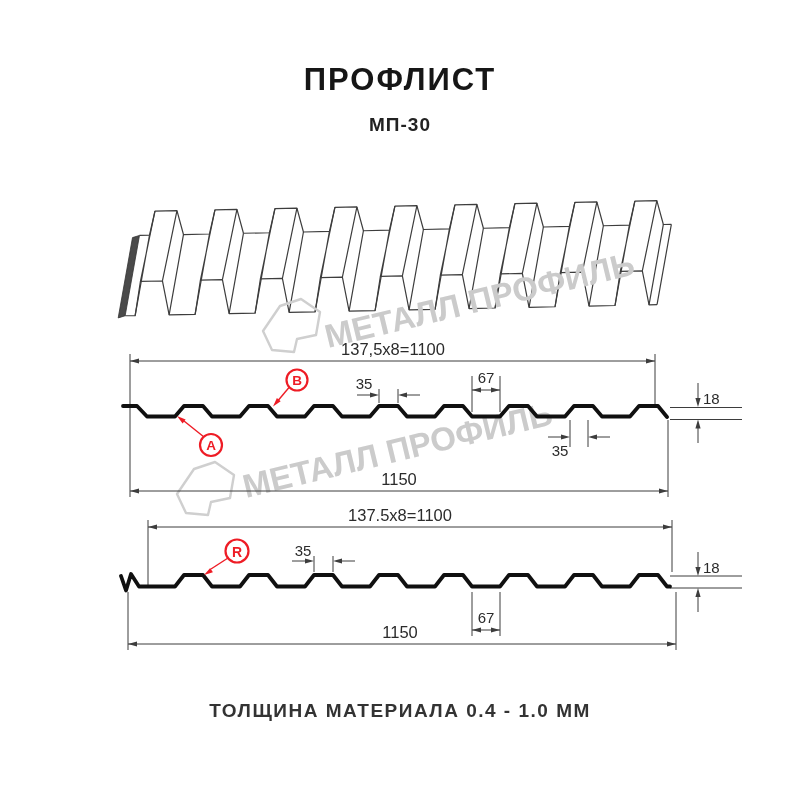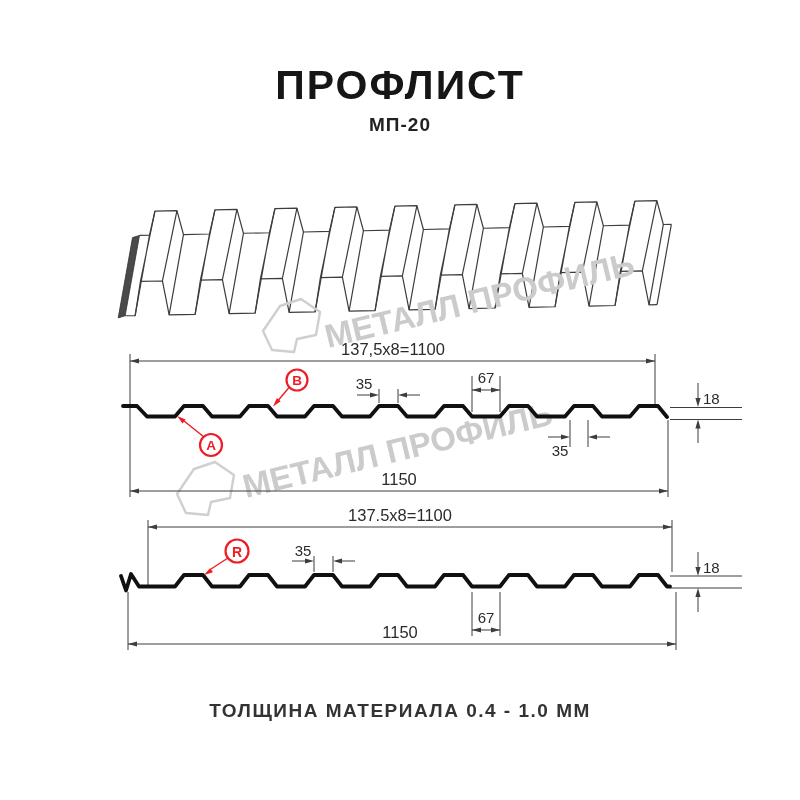--- a/index.html
+++ b/index.html
@@ -1,37 +1,37 @@
 <!DOCTYPE html>
 <html><head>
 <meta charset="utf-8">
 <style>
   html,body{margin:0;padding:0;background:#ffffff;}
   .page{position:relative;width:800px;height:800px;background:#fff;overflow:hidden;
         font-family:"Liberation Sans",sans-serif;}
   .title{position:absolute;top:62px;left:0;width:800px;text-align:center;
-         font-size:41px;font-weight:bold;letter-spacing:2px;color:#161616;}
+         font-size:31px;font-weight:bold;letter-spacing:2px;color:#161616;}
   .subtitle{position:absolute;top:114px;left:0;width:800px;text-align:center;
          font-size:19px;font-weight:bold;letter-spacing:1px;color:#222;}
   .footnote{position:absolute;top:700px;left:0;width:800px;text-align:center;
          font-size:19px;font-weight:bold;letter-spacing:1.5px;color:#333;}
   svg{position:absolute;top:0;left:0;}
   svg text{font-family:"Liberation Sans",sans-serif;}
   .dimtxt{fill:#2b2b2b;font-size:15px;}
   .dimtxt-lg{fill:#2b2b2b;font-size:16.5px;}
   .wm{fill:#cbcbcb;font-size:33px;font-weight:bold;}
   .redletter{font-weight:bold;fill:#ee1c25;}
 </style>
 </head>
 <body>
 
 <div class="page">
 
   <div class="title">ПРОФЛИСТ</div>
-  <div class="subtitle">МП-20</div>
+  <div class="subtitle">МП-30</div>
 
   <svg width="800" height="800" viewBox="0 0 800 800">
 
     <g stroke="#3d3d3d" stroke-width="1.2" fill="none" stroke-linejoin="round" transform="rotate(-1.2 400 258)">
 
       <path d="M140,230 L150,230 L156,206 L178,206 L184,230 L210,230 L216,206 L238,206 L244,230 L270,230 L276,206 L298,206 L304,230 L330,230 L336,206 L358,206 L364,230 L390,230 L396,206 L418,206 L424,230 L450,230 L456,206 L478,206 L484,230 L510,230 L516,206 L538,206 L544,230 L570,230 L576,206 L598,206 L604,230 L630,230 L636,206 L658,206 L664,230 L672,230"></path>
 
       <path d="M124,310 L134,310 L140,276 L162,276 L168,310 L194,310 L200,276 L222,276 L228,310 L254,310 L260,276 L282,276 L288,310 L314,310 L320,276 L342,276 L348,310 L374,310 L380,276 L402,276 L408,310 L434,310 L440,276 L462,276 L468,310 L494,310 L500,276 L522,276 L528,310 L554,310 L560,276 L582,276 L588,310 L614,310 L620,276 L642,276 L648,310 L656,310"></path>
 
       <path d="M150,230L134,310 M156,206L140,276 M178,206L162,276 M184,230L168,310 M210,230L194,310 M216,206L200,276 M238,206L222,276 M244,230L228,310 M270,230L254,310 M276,206L260,276 M298,206L282,276 M304,230L288,310 M330,230L314,310 M336,206L320,276 M358,206L342,276 M364,230L348,310 M390,230L374,310 M396,206L380,276 M418,206L402,276 M424,230L408,310 M450,230L434,310 M456,206L440,276 M478,206L462,276 M484,230L468,310 M510,230L494,310 M516,206L500,276 M538,206L522,276 M544,230L528,310 M570,230L554,310 M576,206L560,276 M598,206L582,276 M604,230L588,310 M630,230L614,310 M636,206L620,276 M658,206L642,276 M664,230L648,310 M672,230L656,310"></path>

